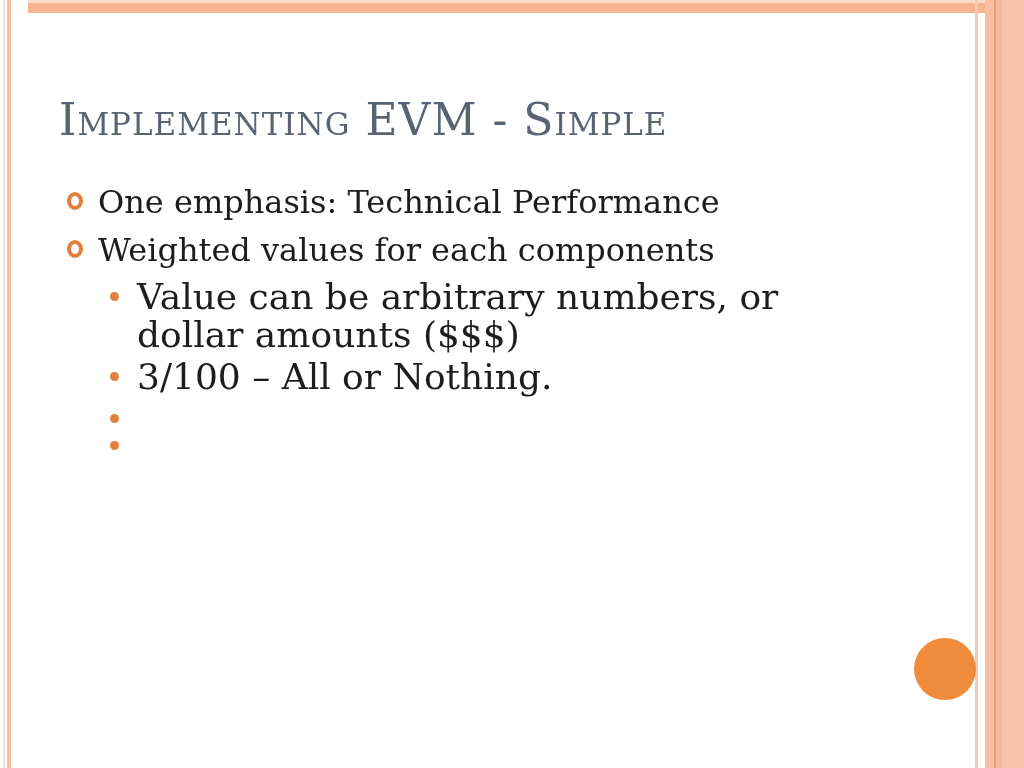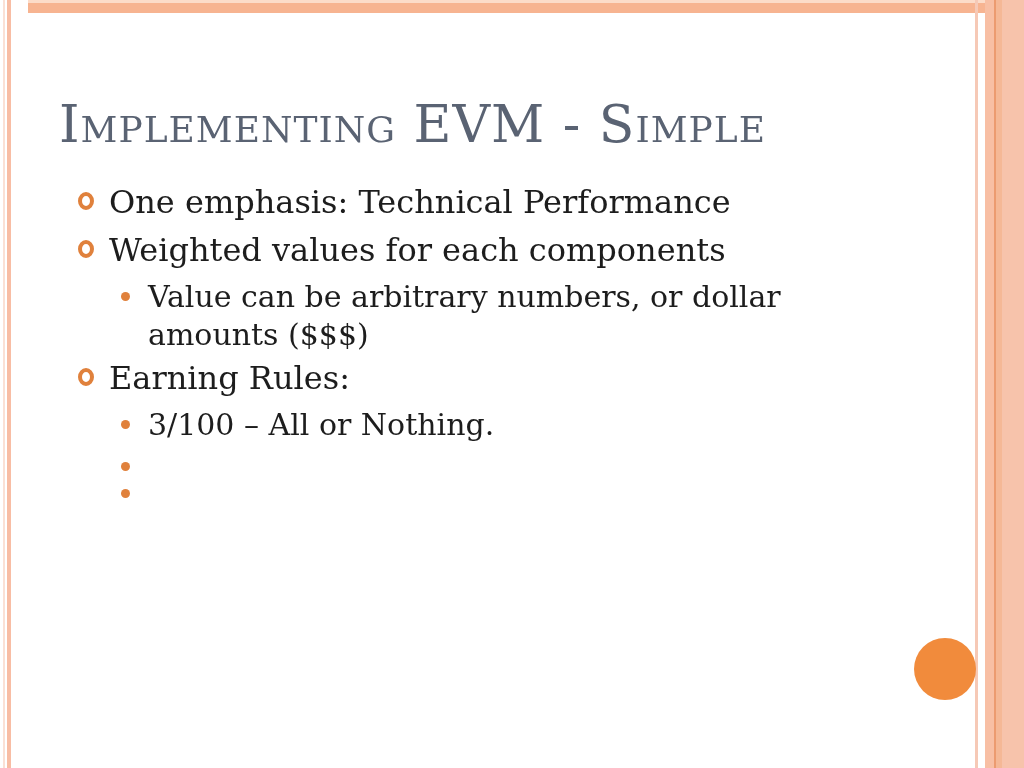--- a/index.html
+++ b/index.html
@@ -64,52 +64,52 @@
     border-radius: 50%;
     background: #F18B3C;
   }
 
   
   .title {
     position: absolute;
     left: 59px;
     top: 92px;
     margin: 0;
-    font-size: 52px;
+    font-size: 44px;
     font-weight: normal;
     font-variant: small-caps;
     letter-spacing: 1px;
     color: #5A6373;
     line-height: 1.25;
     white-space: nowrap;
   }
 
   
   .content {
     position: absolute;
-    left: 75px;
+    left: 64px;
     top: 182px;
     width: 800px;
     margin: 0;
     padding: 0;
     list-style: none;
     color: #1D1D1D;
   }
   .content li {
     display: flex;
     align-items: flex-start;
   }
   .l1 {
     font-size: 32px;
     line-height: 40px;
     margin: 0 0 8px 0;
     gap: 15px;
   }
   .l2 {
-    font-size: 30px;
+    font-size: 36px;
     line-height: 38px;
     margin: 0 0 4px 0;
     padding-left: 46px;
     gap: 18px;
   }
   .l2 .txt {
     max-width: 715px;
   }
   .ring {
     flex: 0 0 auto;
@@ -150,24 +150,20 @@
       <span class="txt">One emphasis: Technical Performance</span>
     </li>
     <li class="l1">
       <span class="ring"></span>
       <span class="txt">Weighted values for each components</span>
     </li>
     <li class="l2">
       <span class="dot"></span>
       <span class="txt">Value can be arbitrary numbers, or dollar amounts ($$$)</span>
     </li>
-    <li class="l1">
-      <span class="ring"></span>
-      <span class="txt">Earning Rules:</span>
-    </li>
     <li class="l2">
       <span class="dot"></span>
       <span class="txt">3/100 – All or Nothing.</span>
     </li>
     <li class="l2">
       <span class="dot"></span>
     </li>
     <li class="l2">
       <span class="dot"></span>
     </li>

